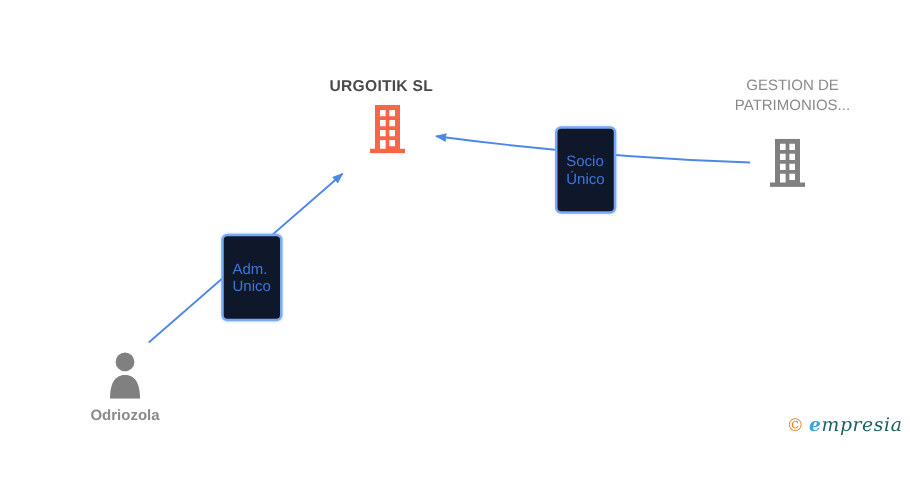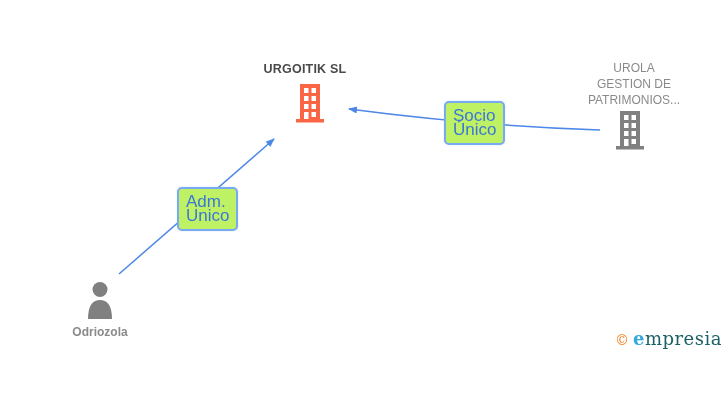--- a/index.html
+++ b/index.html
@@ -19,35 +19,35 @@
   .icon-person       { position:absolute; left:84px;  top:281px; }
 
   .gray-label {
     position:absolute; text-align:center; font-size:12px;
     color:#8a8a8a; line-height:16px;
   }
   .label-urola  { left:572px; top:60px;  width:124px; }
   .label-person { left:40px;  top:324px; width:120px;font-weight:bold; }
 
   .edge-label {
-    position:absolute; background:#bef264;
+    position:absolute; background:#0f172a;
     border:2px solid #79a9f2; border-radius:5px;
-    padding:6px 7px; font-size:17px; line-height:14px;
+    padding:19px 7px; font-size:12px; line-height:14px;
     color:#3b76d8; box-shadow:0 0 2px rgba(120,165,240,0.35);
   }
   .edge-label-adm   { left:177px; top:187px; }
   .edge-label-socio { left:444px; top:101px; }
 
   .logo {
     position:absolute; right:6px; bottom:3px;
     display:flex; align-items:baseline; gap:4px;
     font-family:"DejaVu Serif", serif;
   }
   .logo .copy  { color:#f58220; font-size:14px; font-style:normal; }
-  .logo .brand { font-size:18px; letter-spacing:0.5px; }
+  .logo .brand { font-style:italic; font-size:15px; letter-spacing:0.5px; }
   .logo .brand .lead { color:#35a8dc; font-weight:bold; }
   .logo .brand .rest { color:#1a5f63; }
 </style>
 </head>
 <body>
 
 <div class="canvas">
 
   <svg class="edges" width="728" height="400" viewBox="0 0 728 400">
     <defs>
@@ -71,21 +71,20 @@
       <rect x="9" y="12" width="4.5" height="5"></rect>
       <rect x="16.5" y="12" width="4.5" height="5"></rect>
       <rect x="9" y="20" width="4.5" height="5"></rect>
       <rect x="16.5" y="20" width="4.5" height="5"></rect>
       <rect x="9" y="28" width="4.5" height="7"></rect>
       <rect x="16.5" y="28" width="4.5" height="5"></rect>
     </g>
   </svg>
 
   <div class="gray-label label-urola">
-    <div>UROLA</div>
     <div>GESTION DE</div>
     <div>PATRIMONIOS...</div>
   </div>
   <svg class="icon-building-gray" width="30" height="40" viewBox="0 0 30 40">
     <g fill="#808080">
       <rect x="5" y="0" width="20" height="36"></rect>
       <rect x="1" y="35" width="28" height="3.5"></rect>
     </g>
     <g fill="#ffffff">
       <rect x="9" y="4" width="4.5" height="5"></rect>

